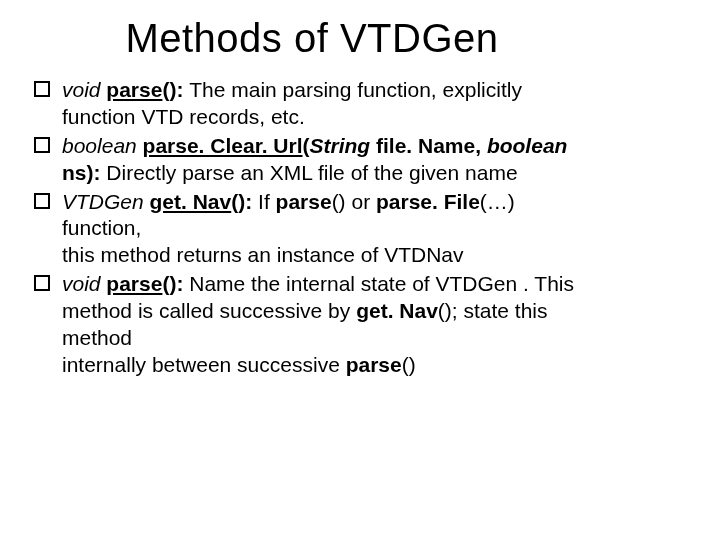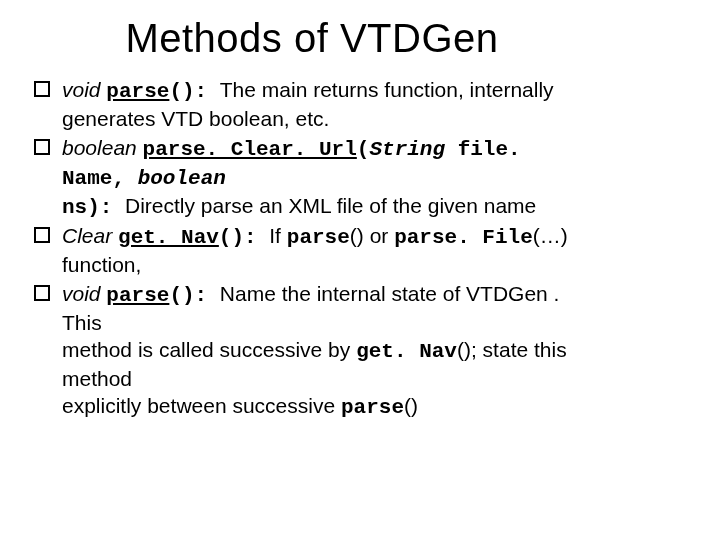--- a/index.html
+++ b/index.html
@@ -52,52 +52,53 @@
     position: absolute;
     right: -2px;
     bottom: -2px;
     width: 10px;
     height: 10px;
     border-right: 2px solid #000;
     border-bottom: 2px solid #000;
     background: #fff;
   }
   .i { font-style: italic; margin-top: 37px; }
-  .b { font-weight: bold; font-family: Liberation Mono, monospace; }
+  .b { font-weight: bold; }
   .u { text-decoration: underline; }
 </style>
 </head>
 <body>
 
 <div class="slide">
 
   <div class="title">Methods of VTDGen</div>
 
   <ul class="bullets">
 
     <li>
       <span class="sq"></span>
-      <span class="i">void </span><span class="b u">parse</span><span class="b">(): </span><span>The main returns function, internally </span><br>
-      <span>generates VTD boolean, etc.</span>
+      <span class="i">void </span><span class="b u">parse</span><span class="b">(): </span><span>The main parsing function, explicitly </span><br>
+      <span>function VTD records, etc.</span>
     </li>
 
 
     <li>
       <span class="sq"></span>
       <span class="i">boolean </span><span class="b u">parse. Clear. Url</span><span class="b">(</span><span class="b i">String </span><span class="b">file. Name, </span><span class="b i">boolean </span><br>
       <span class="b">ns): </span><span>Directly parse an XML file of the given name</span>
     </li>
 
     <li>
       <span class="sq"></span>
-      <span class="i">Clear </span><span class="b u">get. Nav</span><span class="b">(): </span><span>If </span><span class="b">parse</span><span>() or </span><span class="b">parse. File</span><span>(…) function, </span><br>
+      <span class="i">VTDGen </span><span class="b u">get. Nav</span><span class="b">(): </span><span>If </span><span class="b">parse</span><span>() or </span><span class="b">parse. File</span><span>(…) function, </span><br>
+      <span>this method returns an instance of VTDNav</span>
     </li>
 
     <li>
       <span class="sq"></span>
       <span class="i">void </span><span class="b u">parse</span><span class="b">(): </span><span>Name the internal state of VTDGen . This </span><br>
       <span>method is called successive by </span><span class="b">get. Nav</span><span>(); state this method </span><br>
-      <span>explicitly between successive </span><span class="b">parse</span><span>()</span>
+      <span>internally between successive </span><span class="b">parse</span><span>()</span>
     </li>
 
   </ul>
 
 </div>
 
 </body></html>

